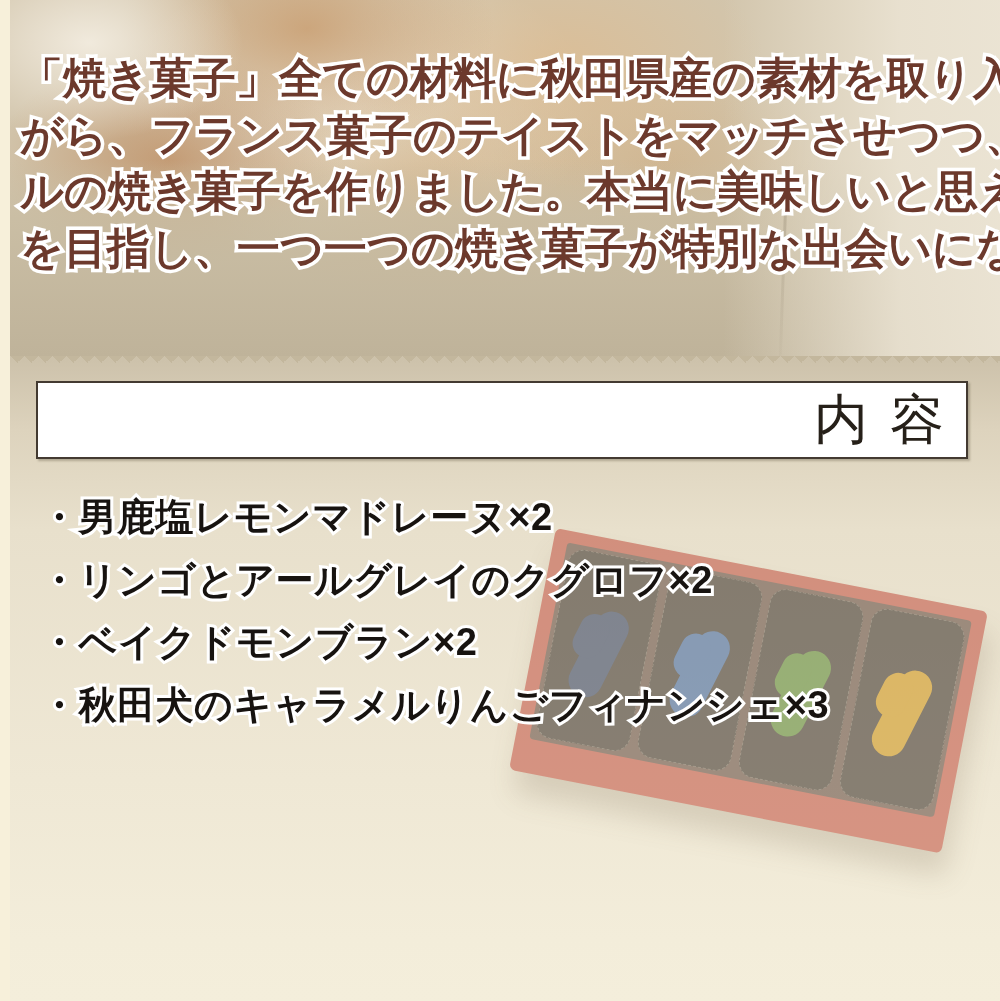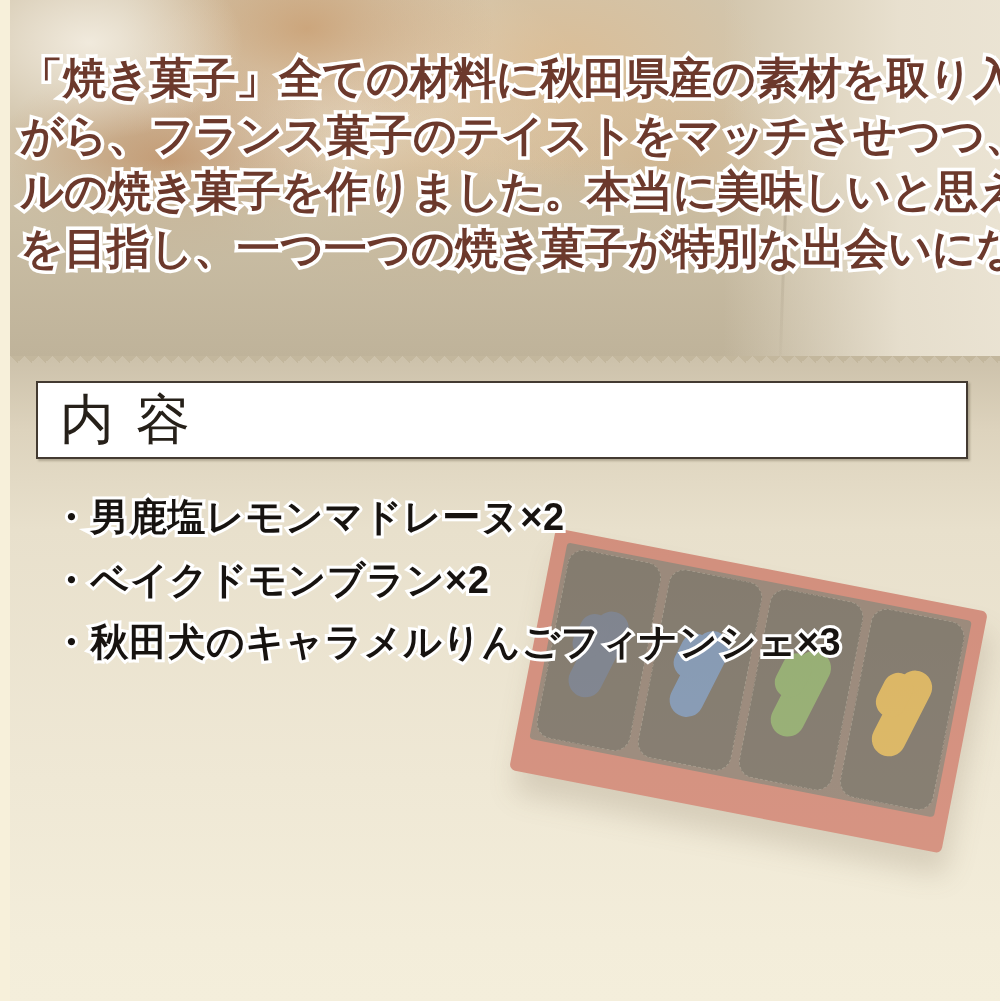--- a/index.html
+++ b/index.html
@@ -124,35 +124,35 @@
   
   .banner {
     position: absolute;
     left: 36px; top: 381px;
     width: 928px; height: 74px;
     background: #ffffff;
     border: 2px solid #433a31;
     box-shadow: 2px 2px 2px rgba(90,80,60,0.35);
     display: flex;
     align-items: center;
-    justify-content: flex-start;
+    justify-content: flex-end;
   }
   .banner span {
     font-family: "Liberation Sans", "DejaVu Sans", sans-serif;
     font-size: 54px;
     font-weight: 500;
     color: #262019;
     letter-spacing: 22px;
     padding-left: 22px; 
   }
 
   
   .contents {
     position: absolute;
-    left: 52px; top: 486px;
+    left: 40px; top: 486px;
     margin: 0; padding: 0;
     list-style: none;
     font-family: "Liberation Sans", "DejaVu Sans", sans-serif;
     font-size: 38px;
     font-weight: 800;
     letter-spacing: 0.5px;
     line-height: 62.5px;
     color: #171310;
     -webkit-text-stroke: 6px #ffffff;
     paint-order: stroke fill;
@@ -195,17 +195,18 @@
     <div>ルの焼き菓子を作りました。本当に美味しいと思える味</div>
     <div>を目指し、一つ一つの焼き菓子が特別な出会いになるよ</div>
   </div>
 
   <div class="banner">
     <span>内容</span>
   </div>
 
   <ul class="contents">
     <li>・男鹿塩レモンマドレーヌ×2</li>
+    <li>・リンゴとアールグレイのクグロフ×2</li>
     <li>・ベイクドモンブラン×2</li>
     <li>・秋田犬のキャラメルりんごフィナンシェ×3</li>
   </ul>
 
 </div>
 
 </body></html>

